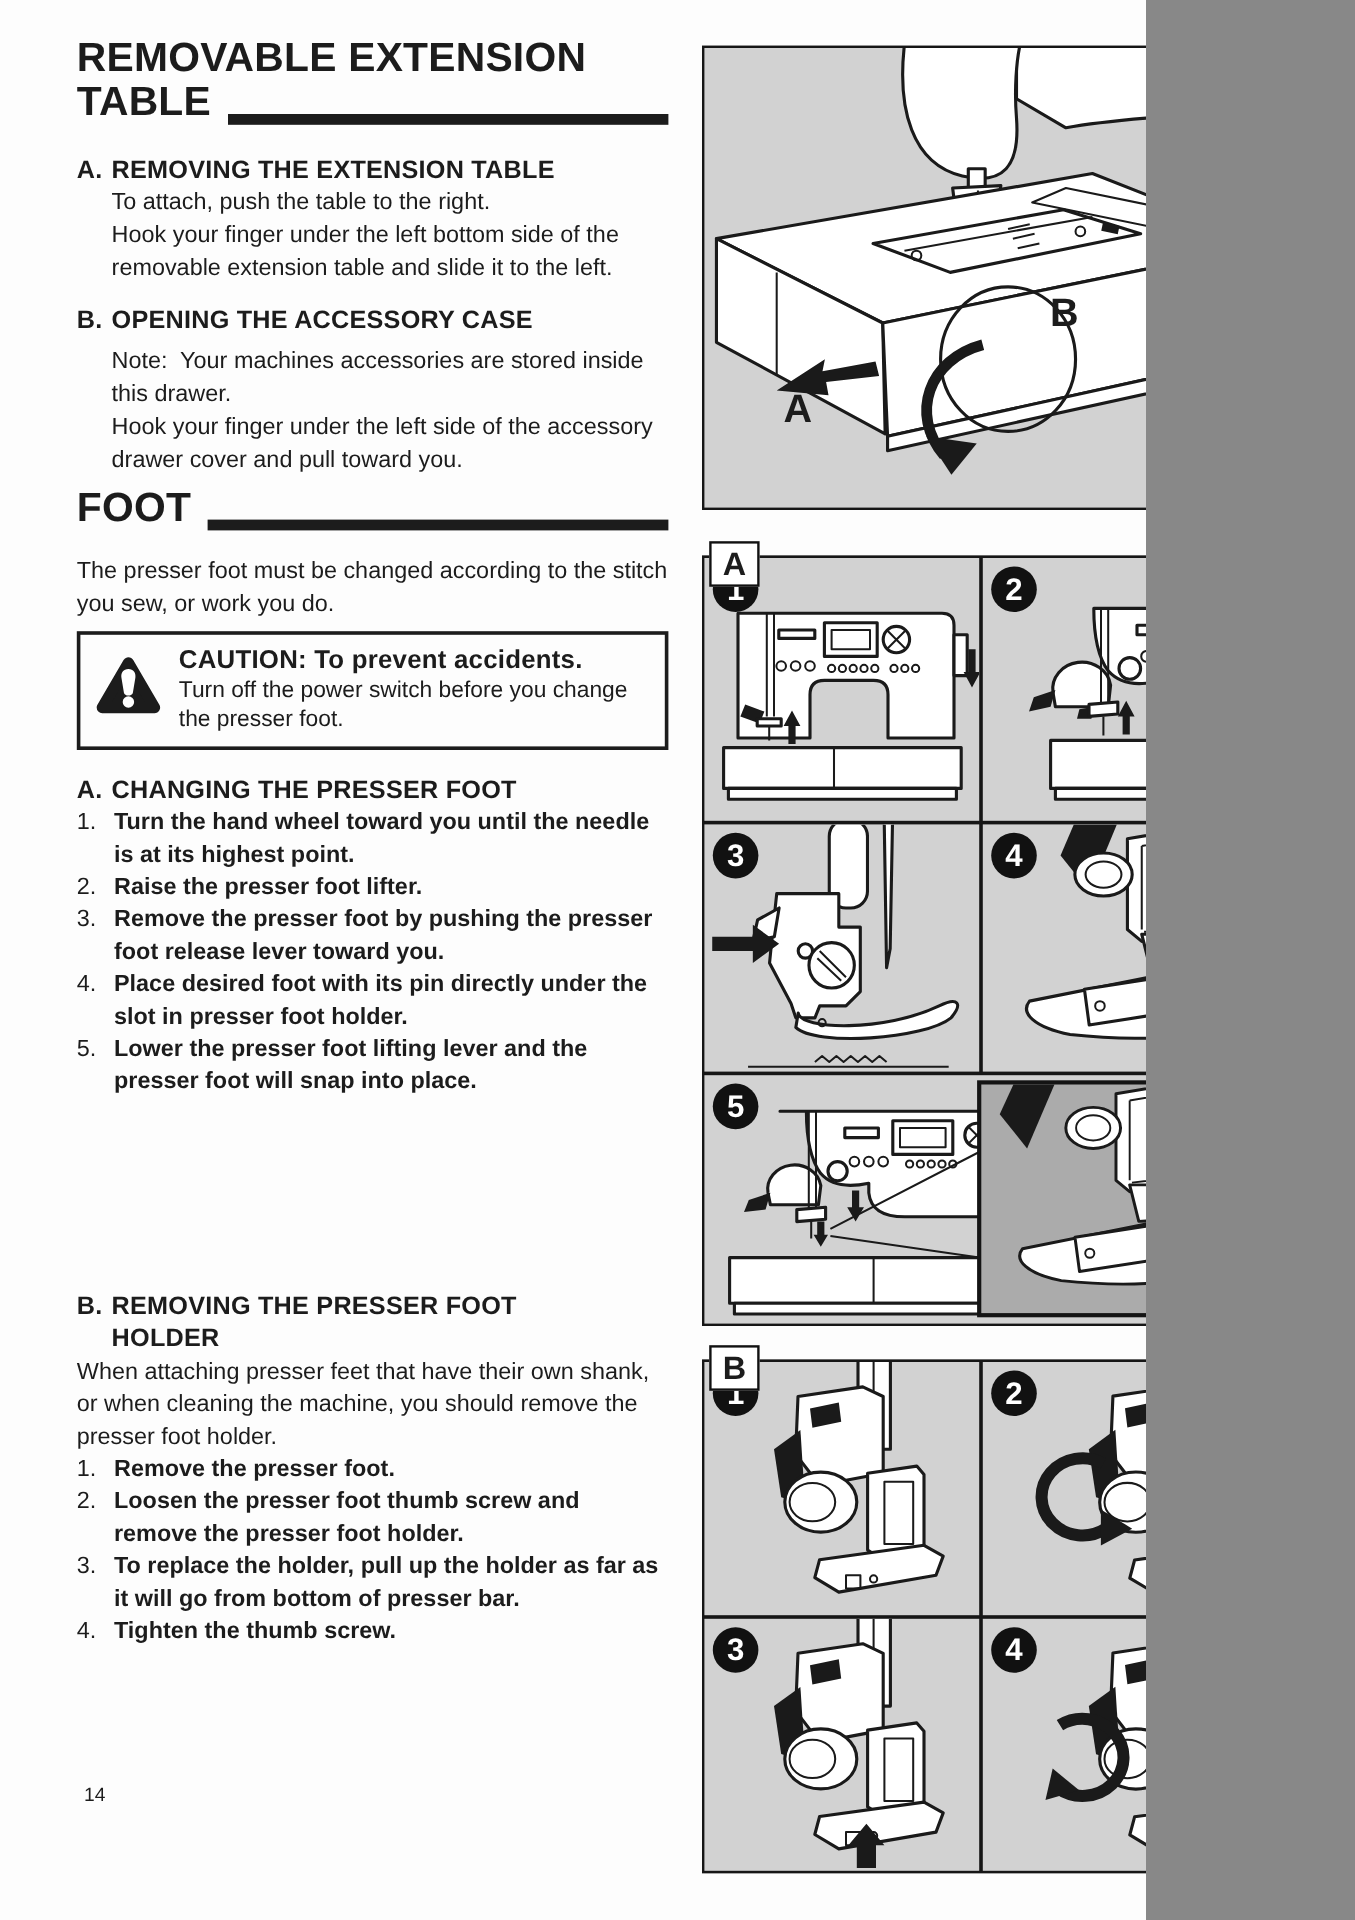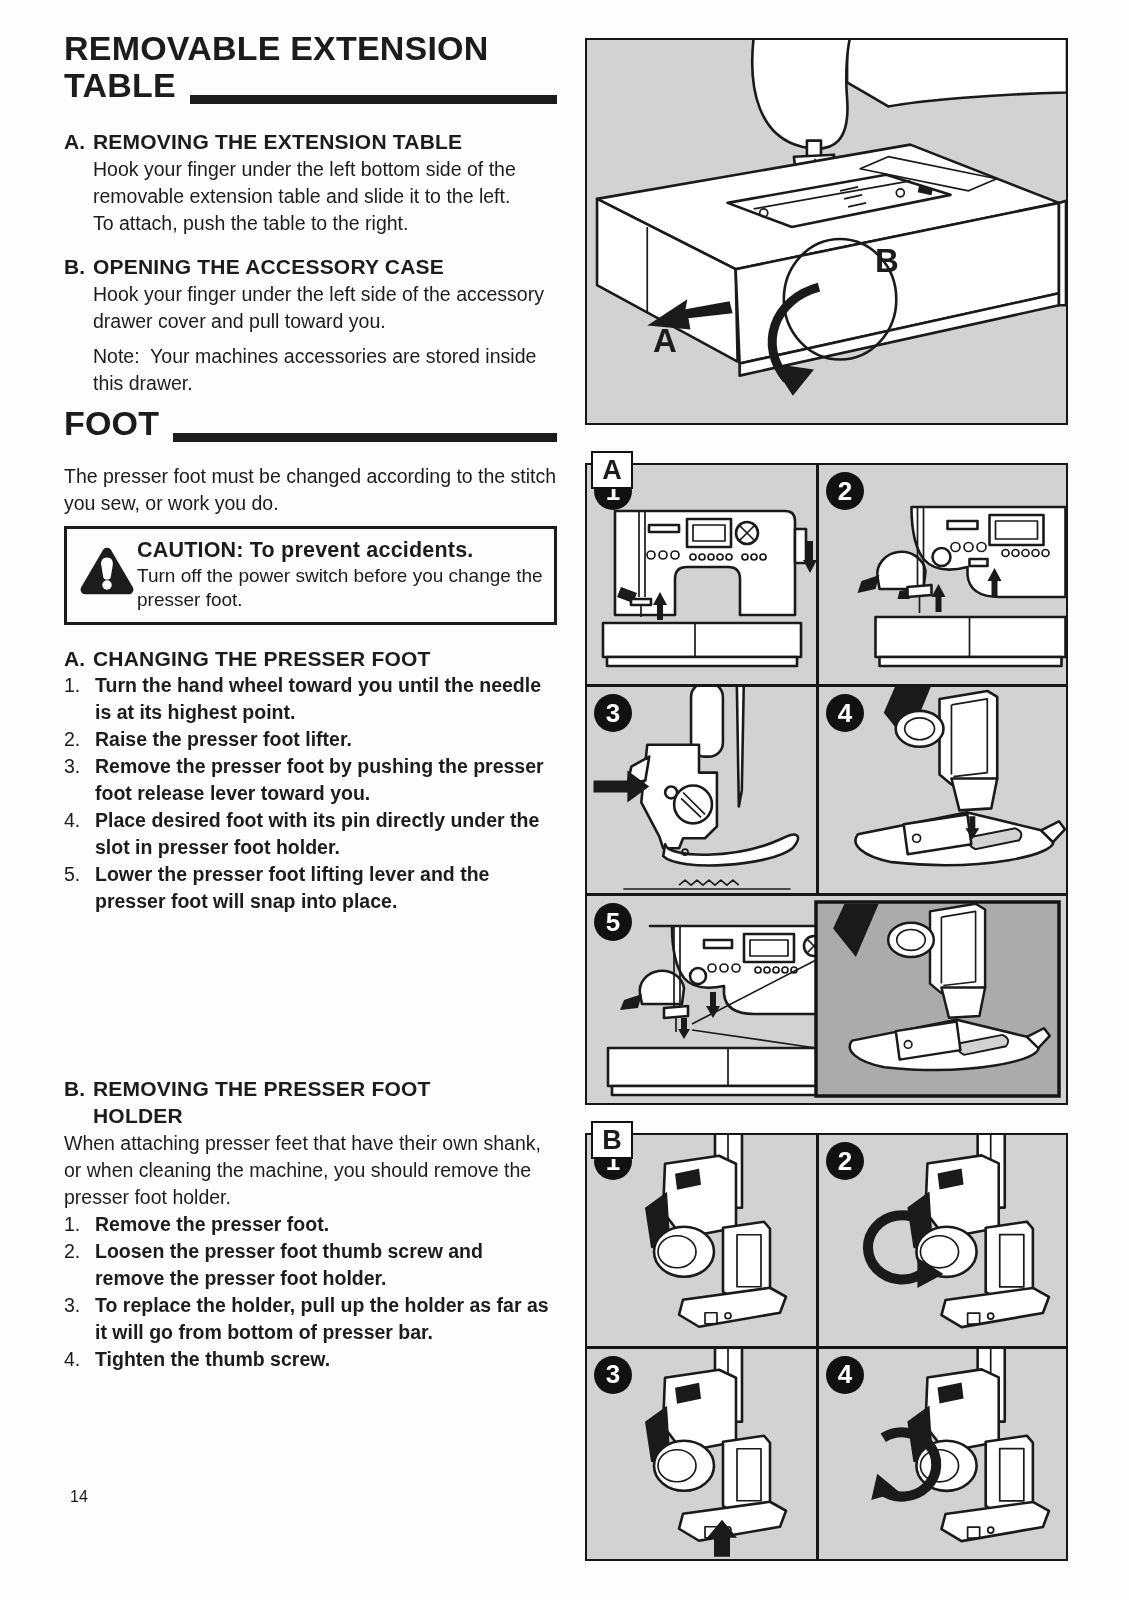--- a/index.html
+++ b/index.html
@@ -1,39 +1,39 @@
 <!DOCTYPE html>
 <html style="--ink: #1c1c1c; --paper: #fdfdfd; --panel-bg: #d2d2d2; --inset-bg: #ababab; --line: #1a1a1a;"><head>
 <meta charset="utf-8">
 <style>
   :root{
     --ink:#1c1c1c; --paper:#fdfdfd; --panel-bg:#d2d2d2; --inset-bg:#ababab; --line:#1a1a1a;
   }
   html,body{margin:0;padding:0;background:#888;}
-  .page{position:relative;width:1129px;height:1600px;background:var(--paper);
+  .page{position:relative;width:955px;height:1600px;background:var(--paper);
         font-family:"Liberation Sans",sans-serif;color:var(--ink);overflow:hidden;}
   
   .left-col{position:absolute;left:64px;top:30px;width:493px;}
   .h1{font-weight:bold;font-size:34px;line-height:37px;letter-spacing:.2px;margin:0;}
   .h1-l2{display:flex;align-items:flex-end;gap:14px;}
   .rule{flex:1;height:9px;background:var(--ink);margin-top:5px;}
   .sec-head{display:flex;font-size:21px;line-height:27px;font-weight:bold;letter-spacing:.2px;}
   .pfx{width:29px;flex:none;}
   .sh-text.narrow{max-width:362px;}
   .body{font-size:19.5px;line-height:27px;margin:0;}
   .ind{margin-left:29px;}
   .pre{white-space:pre-wrap;}
   .mt-secA1{margin-top:24px;} .mt-paraA1{margin-top:1px;}
   .mt-secB1{margin-top:16px;} .mt-note{margin-top:8px;}
   .mt-title2{margin-top:8px;} .mt-intro{margin-top:21px;}
   .mt-caution{margin-top:9px;}
   .mt-secA2{margin-top:20px;}
   .mt-secB2{margin-top:160px;}
   .caution-box{border:3px solid var(--ink);display:flex;align-items:flex-start;
-               padding:8px 10px 10px 12px;gap:2px;}
+               padding:8px 10px 10px 12px;gap:14px;}
   .caution-icon{width:56px;height:52px;flex:none;margin-top:8px;}
   .caution-title{font-weight:bold;font-size:21.5px;line-height:27px;letter-spacing:.2px;}
   .caution-body{font-size:19px;line-height:24px;}
   .olist .li{display:flex;}
   .li .num{width:31px;flex:none;}
   .li .li-text{flex:1;font-weight:bold;}
   .page-number{position:absolute;left:70px;top:1488px;font-size:16px;}
   
   .fig-top{position:absolute;left:585px;top:38px;width:483px;height:387px;
            background:var(--panel-bg);border:2.5px solid #161616;box-sizing:border-box;}
@@ -93,29 +93,29 @@
       <span class="h1-l2">
         <span>TABLE</span>
         <span class="rule"></span>
       </span>
     </h1>
 
     <div class="sec-head mt-secA1">
       <span class="pfx">A.</span>
       <span class="sh-text">REMOVING THE EXTENSION TABLE</span>
     </div>
+    <p class="body ind">To attach, push the table to the right.</p>
     <p class="body ind mt-paraA1">Hook your finger under the left bottom side of the removable extension table and slide it to the left.</p>
-    <p class="body ind">To attach, push the table to the right.</p>
 
     <div class="sec-head mt-secB1">
       <span class="pfx">B.</span>
       <span class="sh-text">OPENING THE ACCESSORY CASE</span>
     </div>
+    <p class="body ind pre mt-note">Note:  Your machines accessories are stored inside this drawer.</p>
     <p class="body ind mt-paraA1">Hook your finger under the left side of the accessory drawer cover and pull toward you.</p>
-    <p class="body ind pre mt-note">Note:  Your machines accessories are stored inside this drawer.</p>
 
     <h1 class="h1 mt-title2">
       <span class="h1-l2">
         <span>FOOT</span>
         <span class="rule"></span>
       </span>
     </h1>
 
     <p class="body mt-intro">The presser foot must be changed according to the stitch you sew, or work you do.</p>
 

